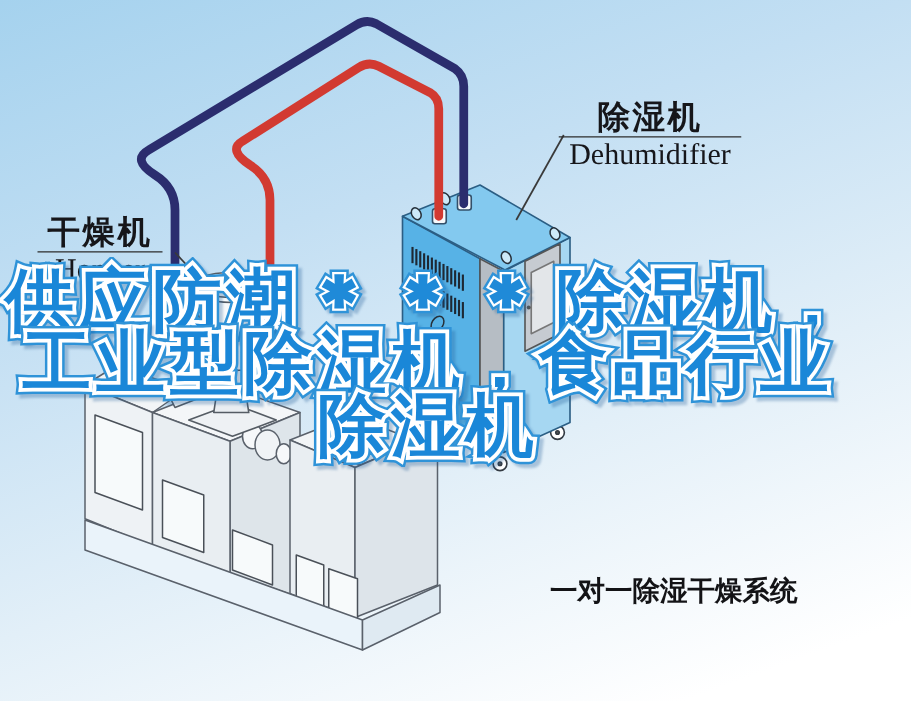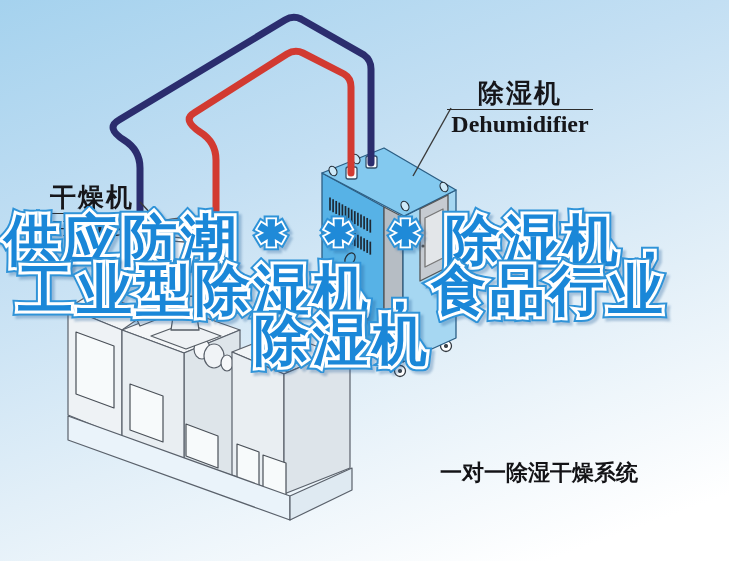--- a/index.html
+++ b/index.html
@@ -6,22 +6,22 @@
   body{width:729px;height:561px;overflow:hidden;font-family:"Liberation Sans",sans-serif;}
   .stage{position:relative;width:729px;height:561px;overflow:hidden;}
   .sky{position:absolute;inset:0;
        background:linear-gradient(160deg,var(--sky_top,#a5d2ee) 0%,#c3dff3 32%,#e2eff8 62%,var(--sky_bottom,#ffffff) 92%);}
   svg.art{position:absolute;left:0;top:0;z-index:2;}
 
   
   .label{position:absolute;z-index:4;text-align:center;color:#16161a;}
   .label .zh{font-size:26px;font-weight:600;letter-spacing:2px;line-height:28px;}
   .label .rule{border-top:1.6px solid #2c2c2c;margin:2px 0 1px;}
-  .label .en{font-family:"Liberation Serif",serif;font-weight:700;font-size:24px;line-height:26px;}
-  .hopper-label{left:42px;top:171px;width:100px;margin-top:12px;}
+  .label .en{font-family:"Liberation Serif",serif;font-weight:400;font-size:24px;line-height:26px;}
+  .hopper-label{left:30px;top:171px;width:100px;}
   .dehum-label{left:447px;top:79px;width:146px;}
 
   
   .headline{position:absolute;left:0;right:44px;top:215px;z-index:6;text-align:center;
             font-weight:700;font-size:55px;line-height:50px;letter-spacing:4px;}
   .hl-line{position:relative;height:50px;}
   .hl-layer{position:absolute;left:50%;top:0;transform:translateX(-50%);white-space:nowrap;}
   .l1{color:#2f93d8;-webkit-text-stroke:10px #2f93d8;
       filter:drop-shadow(3px 3px 1px rgba(30,90,150,.30));}
   .l2{color:#ffffff;-webkit-text-stroke:6px #ffffff;}

